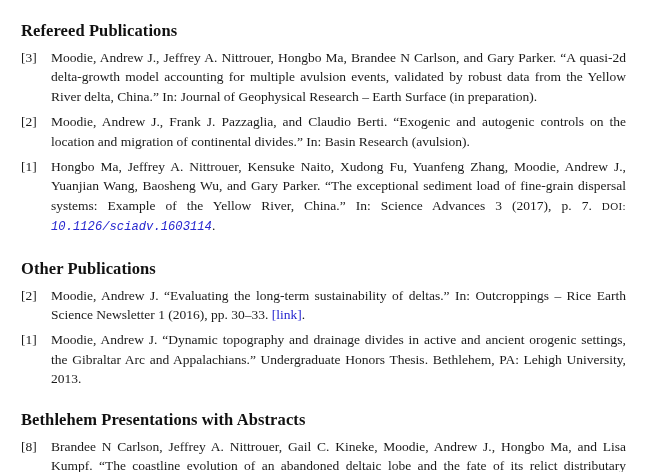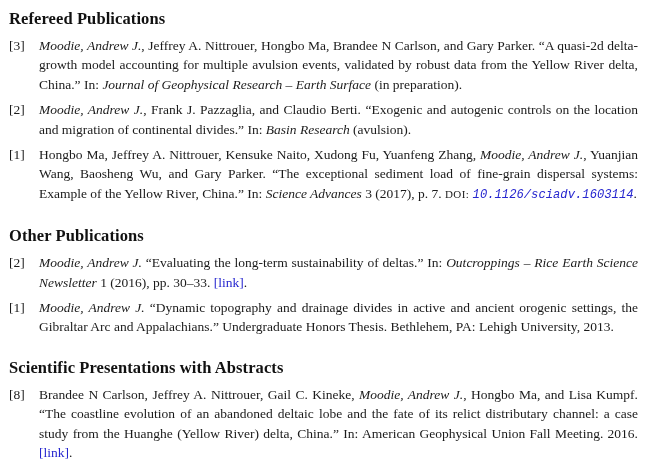--- a/index.html
+++ b/index.html
@@ -14,21 +14,21 @@
     font-family: "Liberation Serif", serif;
     color: #1a1a1a;
     --link-color: #2626cf;
   }
   .page {
     box-sizing: border-box;
     width: 646px;
     height: 472px;
     padding: 9px 8px 0 9px;
   }
-  .section { margin: 0; }
+  .section { margin: 12px; }
   .section + .section { margin-top: 21px; }
   .section-heading {
     font-size: 16.5px;
     font-weight: bold;
     letter-spacing: 0.1px;
     margin: 0 0 7px 0;
     color: #111111;
   }
   .item {
     display: flex;
@@ -42,21 +42,21 @@
     line-height: 19.4px;
   }
   .item-body {
     flex: 1 1 auto;
     margin: 0;
     font-size: 13.5px;
     line-height: 19.4px;
     text-align: justify;
   }
   .seg-n { font-style: normal; }
-  .seg-i { font-style: italic; }
+  .seg-i { }
   .seg-sc {
     font-size: 11px;
     letter-spacing: 0.4px;
   }
   a.seg-mono {
     font-family: "Liberation Mono", monospace;
     font-size: 12.2px;
     color: var(--link-color);
     text-decoration: none;
     cursor: pointer;
@@ -93,20 +93,20 @@
         <div class="item">
           <span class="item-label">[2]</span>
           <p class="item-body"><span class="seg-i">Moodie, Andrew J.</span><span class="seg-n"> “Evaluating the long-term sustainability of deltas.” In: </span><span class="seg-i">Outcroppings – Rice Earth Science Newsletter</span><span class="seg-n"> 1 (2016), pp. 30–33. </span><a class="seg-link">[link]</a><span class="seg-n">.</span></p>
         </div>
         <div class="item">
           <span class="item-label">[1]</span>
           <p class="item-body"><span class="seg-i">Moodie, Andrew J.</span><span class="seg-n"> “Dynamic topography and drainage divides in active and ancient orogenic settings, the Gibraltar Arc and Appalachians.” Undergraduate Honors Thesis. Bethlehem, PA: Lehigh University, 2013.</span></p>
         </div>
       </section>
       <section class="section">
-        <h2 class="section-heading">Scientific Presentations with Abstracts</h2>
+        <h2 class="section-heading">Bethlehem Presentations with Abstracts</h2>
         <div class="item">
           <span class="item-label">[8]</span>
           <p class="item-body"><span class="seg-n">Brandee N Carlson, Jeffrey A. Nittrouer, Gail C. Kineke, </span><span class="seg-i">Moodie, Andrew J.</span><span class="seg-n">, Hongbo Ma, and Lisa Kumpf. “The coastline evolution of an abandoned deltaic lobe and the fate of its relict distributary channel: a case study from the Huanghe (Yellow River) delta, China.” In: American Geophysical Union Fall Meeting. 2016. </span><a class="seg-link">[link]</a><span class="seg-n">.</span></p>
         </div>
       </section>
     </div>
 </div>
 
 </body></html>

